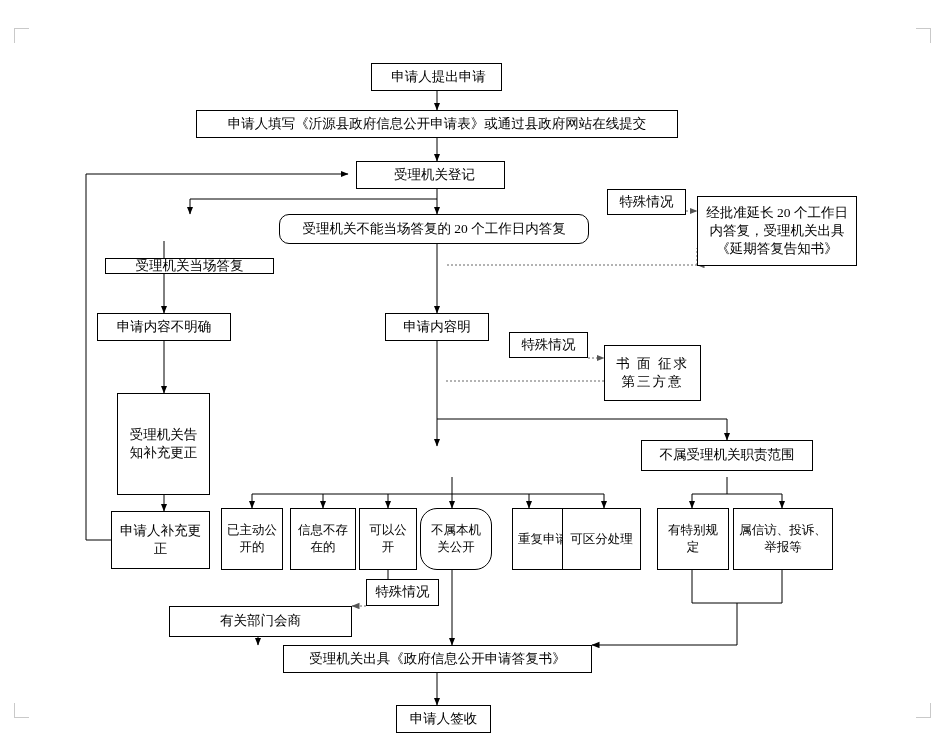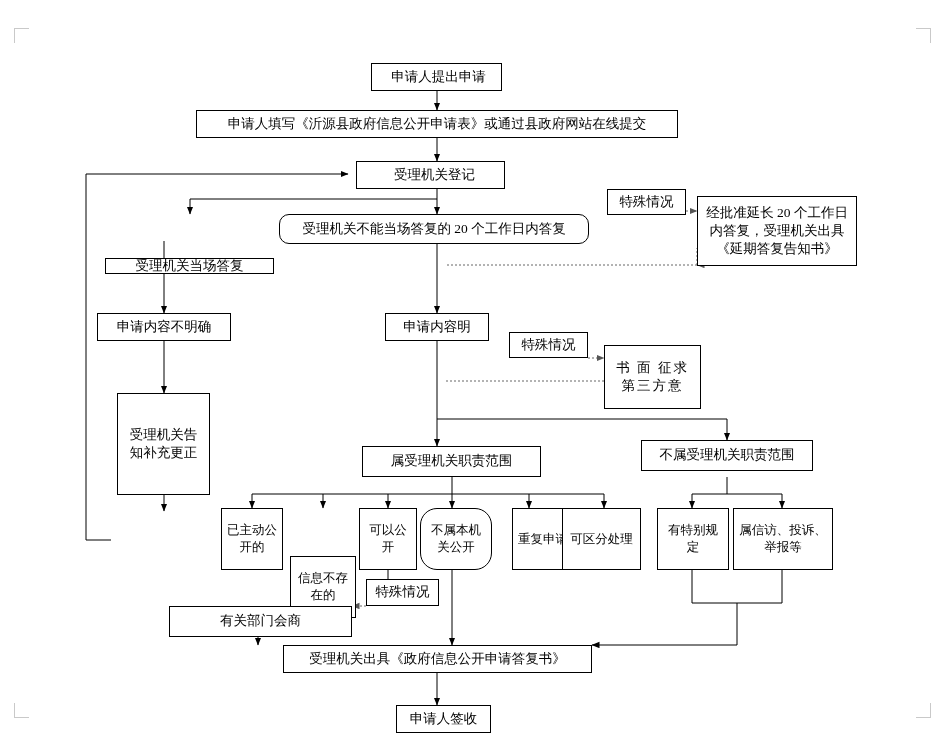--- a/index.html
+++ b/index.html
@@ -154,32 +154,32 @@
   <div class="node" style="left:607px; top:189px; width:79px; height:26px;">特殊情况</div>
 
   <div class="node" style="left:697px; top:196px; width:160px; height:70px; padding:4px 8px;">经批准延长 20 个工作日内答复，受理机关出具《延期答复告知书》</div>
 
   <div class="node" style="left:97px; top:313px; width:134px; height:28px;">申请内容不明确</div>
 
   <div class="node" style="left:385px; top:313px; width:104px; height:28px;">申请内容明</div>
 
   <div class="node" style="left:509px; top:332px; width:79px; height:26px;">特殊情况</div>
 
-  <div class="node sp" style="left:604px; top:345px; width:97px; height:64px; padding:3px 6px;">书 面 征求第三方意</div>
+  <div class="node sp" style="left:604px; top:345px; width:97px; height:56px; padding:3px 6px;">书 面 征求第三方意</div>
 
   <div class="node" style="left:117px; top:393px; width:93px; height:102px; padding:3px 6px;">受理机关告知补充更正</div>
 
+  <div class="node" style="left:111px; top:511px; width:99px; height:58px; padding:3px 6px;">申请人补充更正</div>
 
-  <div class="node" style="left:362px; top:446px; width:179px; height:31px;">属受理机关职责范围</div>
 
   <div class="node" style="left:641px; top:440px; width:172px; height:31px;">不属受理机关职责范围</div>
 
   <div class="node small" style="left:221px; top:508px; width:62px; height:62px; padding:2px 4px;">已主动公开的</div>
 
-  <div class="node small" style="left:290px; top:508px; width:66px; height:62px; padding:2px 4px;margin-top:48px;">信息不存在的</div>
+  <div class="node small" style="left:290px; top:508px; width:66px; height:62px; padding:2px 4px;">信息不存在的</div>
 
   <div class="node small" style="left:359px; top:508px; width:58px; height:62px; padding:2px 4px;">可以公开</div>
 
   <div class="node small" style="left:420px; top:508px; width:72px; height:62px; padding:2px 4px;border-radius:17px;">不属本机关公开</div>
 
   <div class="node small" style="left:512px; top:508px; width:62px; height:62px; padding:14px 4px;">重复申请</div>
 
   <div class="node small" style="left:562px; top:508px; width:79px; height:62px; padding:2px 4px;">可区分处理</div>
 
   <div class="node small" style="left:657px; top:508px; width:72px; height:62px; padding:2px 4px;">有特别规定</div>

